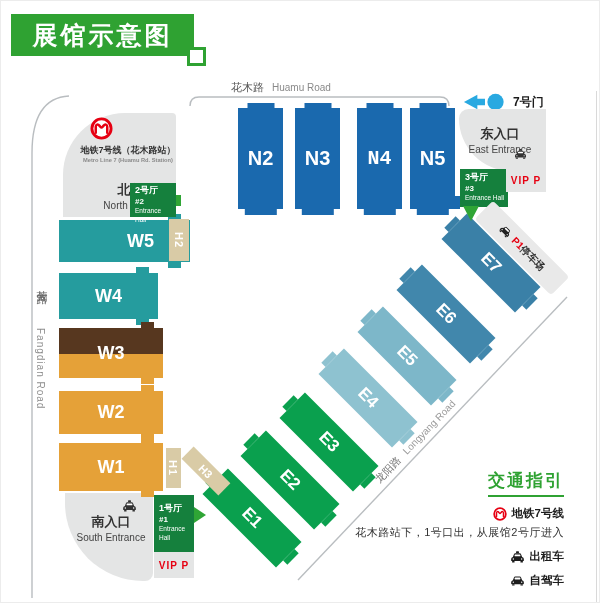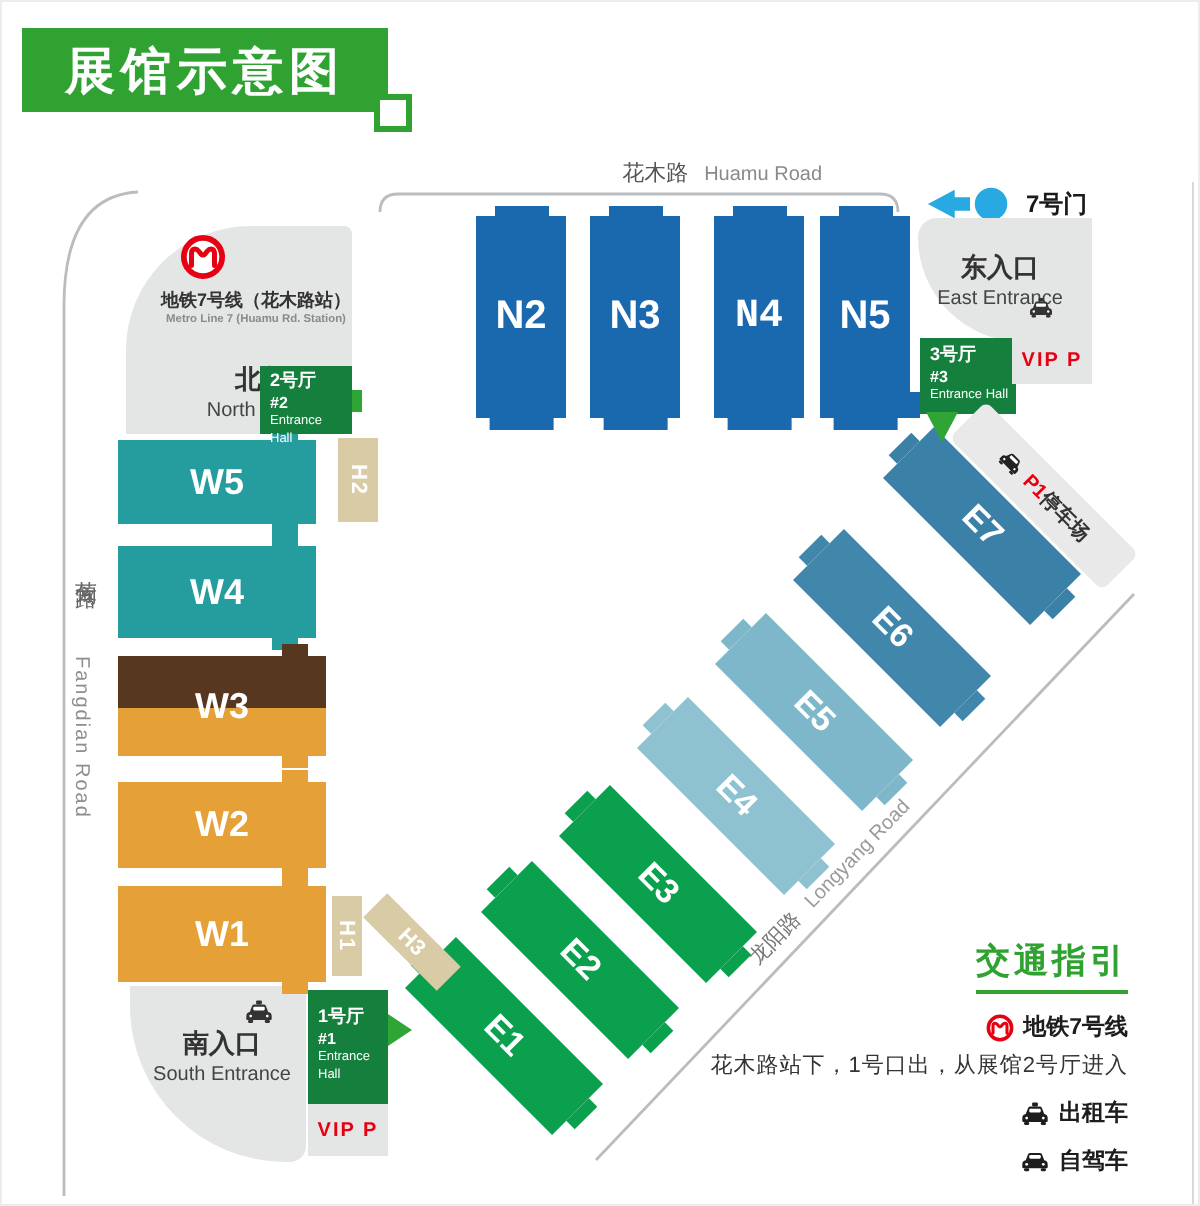--- a/index.html
+++ b/index.html
@@ -8,21 +8,21 @@
     font-family:"Liberation Sans","DejaVu Sans",sans-serif;
     border:1px solid #ececec;box-sizing:border-box;
   }
   
   .title-box{position:absolute;left:10px;top:13px;width:183px;height:42px;background:#2fa232;
     color:#fff;font-size:25px;font-weight:bold;letter-spacing:3px;
     display:flex;align-items:center;justify-content:center;}
   .title-sq{position:absolute;left:186px;top:46px;width:13px;height:13px;background:#fff;border:3px solid #2fa232;}
   
   .roads{position:absolute;left:0;top:0;pointer-events:none;}
-  .road-label-huamu{position:absolute;left:230px;top:76px;width:180px;text-align:right;white-space:nowrap;}
+  .road-label-huamu{position:absolute;left:230px;top:76px;width:180px;text-align:left;white-space:nowrap;}
   .rl-cn{font-size:11px;color:#555;}
   .rl-en{font-size:10px;color:#8a8a8a;margin-left:8px;}
   .vroad{position:absolute;writing-mode:vertical-rl;text-orientation:mixed;letter-spacing:2px;}
   .fangdian-cn{left:33px;top:280px;font-size:11px;color:#666;}
   .fangdian-en{left:34px;top:327px;font-size:10px;color:#8e8e8e;letter-spacing:1px;}
   .longyang{position:absolute;left:375px;top:470px;transform-origin:0 50%;transform:rotate(-46deg);white-space:nowrap;}
   .longyang .rl-cn{color:#777;font-size:10.5px;}
   .longyang .rl-en{color:#9a9a9a;font-size:10px;}
   
   .gate7{position:absolute;left:462px;top:92px;display:flex;align-items:flex-end;gap:6px;}
@@ -180,21 +180,21 @@
   <div class="hall hall-n" style="left:294px;top:107px;--c:#1a69ae;">
       <span>N3</span>
     </div>
   <div class="hall hall-n" style="left:356px;top:107px;font-family:Liberation Mono, monospace;--c:#1a69ae;">
       <span>N4</span>
     </div>
   <div class="hall hall-n" style="left:409px;top:107px;--c:#1a69ae;">
       <span>N5</span>
     </div>
 
-  <div class="hall hall-w" style="left:58px;top:219px;width:99px;height:42px;--c:#259c9e;">
+  <div class="hall hall-w" style="left:58px;top:219px;width:99px;height:42px;padding-left:32px;--c:#259c9e;">
       <span>W5</span>
     </div>
   <div class="hall hall-w" style="left:58px;top:272px;width:99px;height:46px;--c:#259c9e;">
       <span>W4</span>
     </div>
   <div class="hall hall-w" style="left:58px;top:327px;width:104px;height:50px;--c:#e5a138;--tc:#57371f;--bc:#e5a138;background:linear-gradient(to bottom,#57371f 0 52%,#e5a138 52% 100%);">
       <span>W3</span>
     </div>
   <div class="hall hall-w" style="left:58px;top:390px;width:104px;height:43px;--c:#e5a138;">
       <span>W2</span>

